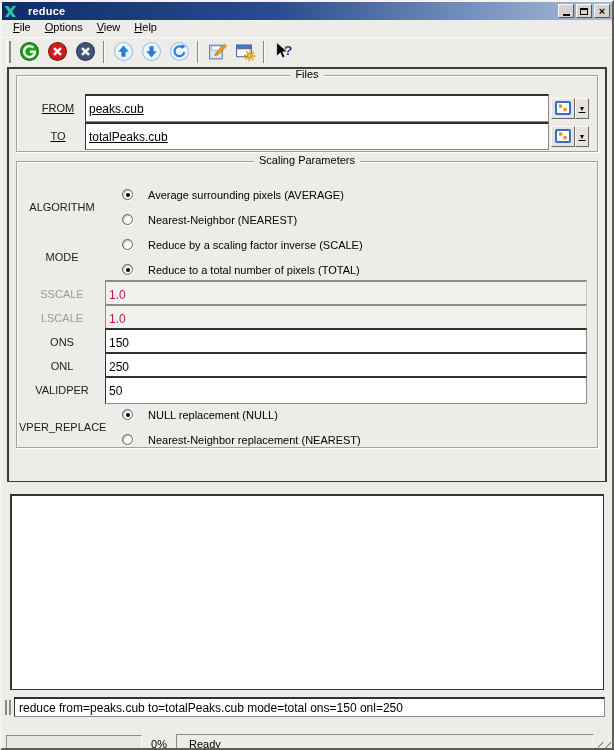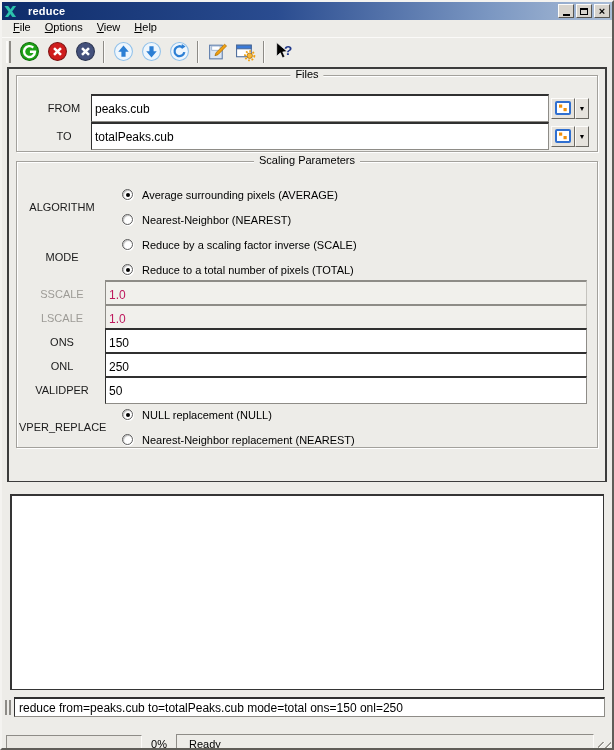--- a/index.html
+++ b/index.html
@@ -52,21 +52,21 @@
     padding:6px 6px 0 6px; overflow:hidden;
   }
   .groupbox {
     position:relative; border:1px solid #a3a19c; margin:0 1px 9px 1px;
     box-shadow:1px 1px 0 #ffffff, inset 1px 1px 0 #ffffff;
   }
   .legend {
     position:absolute; top:-8px; left:50%; transform:translateX(-50%);
     background:#edece8; padding:0 5px; font-size:11px; color:#000; white-space:nowrap;
   }
-  .gb-files { height:77px; padding:18px 8px 0 20px; }
+  .gb-files { height:77px; padding:18px 8px 0 14px;text-decoration:underline; }
   .gb-scaling { height:287px; padding:20px 8px 0 2px; }
 
   .frow { display:flex; align-items:center; height:28px; }
   .frow .flabel { width:54px; text-align:center; color:#1a1a1a; flex:0 0 54px; }
   .txt {
     height:28px; background:#ffffff; color:#000; font-family:"Liberation Sans", sans-serif;
     font-size:12px; padding:0 3px; flex:1;
     border:1px solid; border-color:#303030 #8e8c87 #8e8c87 #303030; border-top-width:2px;
   }
   .file-btn {
@@ -87,21 +87,21 @@
   .prow.pairrow { }
   .radio-row { display:flex; align-items:center; height:25px; padding-left:17px; gap:0; }
   .radio {
     width:11px; height:11px; border-radius:50%; background:#fff; position:relative; flex:0 0 11px;
     border:1px solid #5c5c5c; box-shadow:inset 1px 1px 1px rgba(0,0,0,.25), 1px 1px 0 #fff;
   }
   .radio.checked::after {
     content:""; position:absolute; left:2.5px; top:2.5px; width:4px; height:4px;
     border-radius:50%; background:#000;
   }
-  .radio-label { margin-left:9px; color:#000; white-space:nowrap; }
+  .radio-label { margin-left:15px; color:#000; white-space:nowrap; }
   .prow .txt { margin-right:2px; }
   .prow.disabled .plabel { color:#9d9b96; }
   .txt.disabled { background:#f1f0ec; color:#be185d; border-color:#8e8c87 #c5c3be #c5c3be #8e8c87; border-top-width:2px; }
 
   
   .logarea {
     margin:12px 8px 0 8px; height:196px; flex:0 0 196px; background:#ffffff;
     border:2px solid #353535; border-bottom-width:1px; border-right-width:1px;
   }
 

